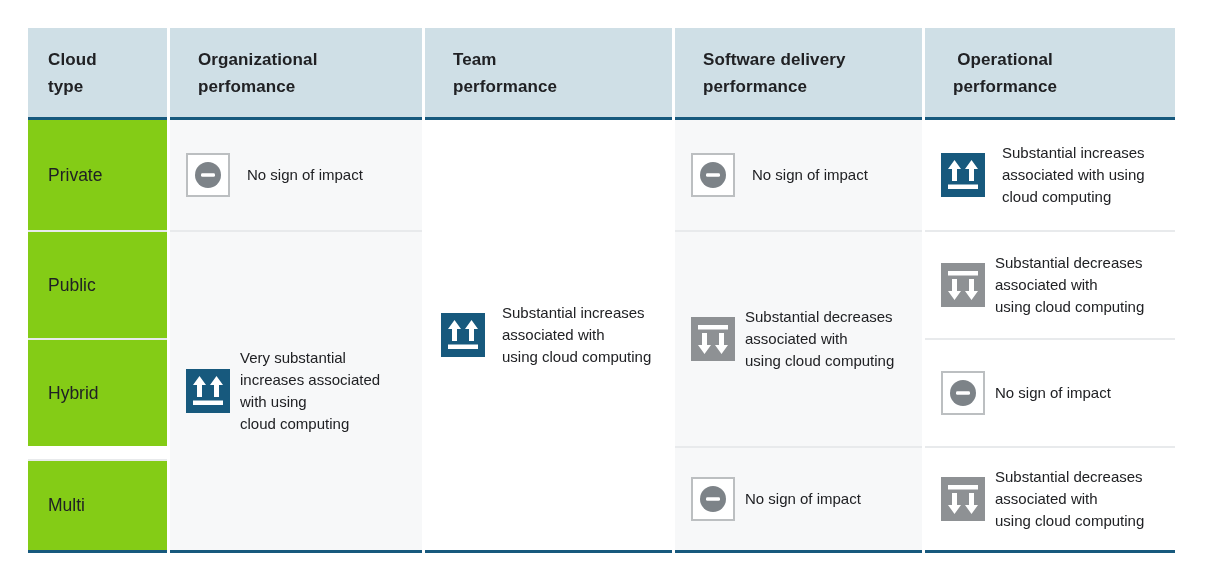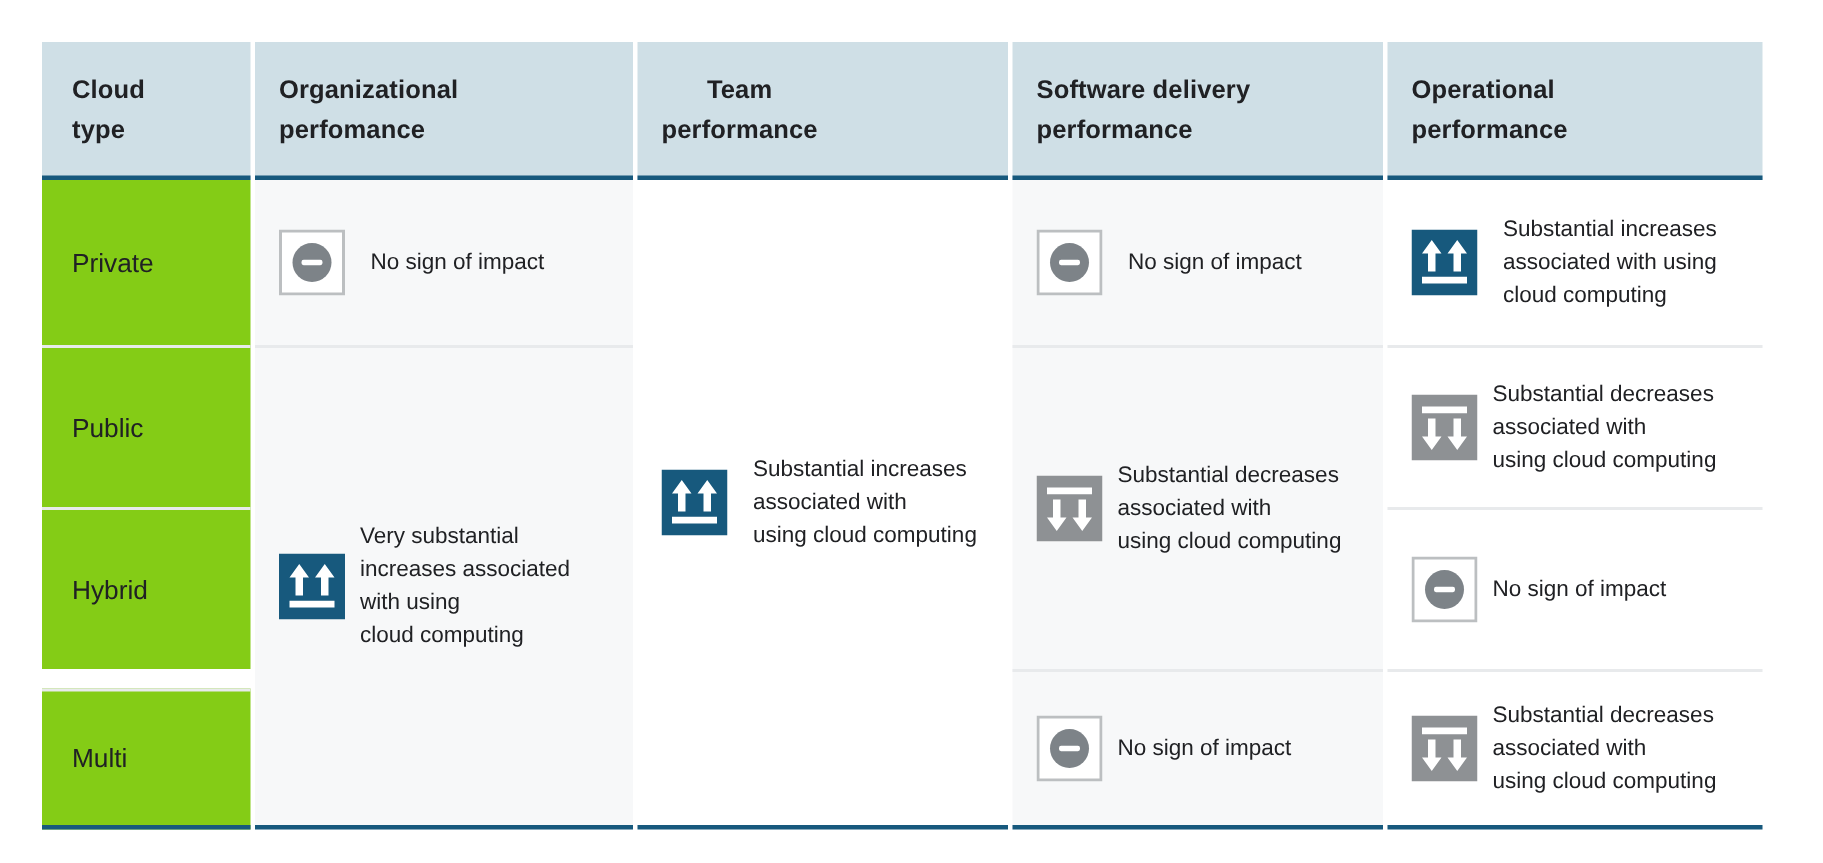--- a/index.html
+++ b/index.html
@@ -8,46 +8,46 @@
     --column-shade-bg:#f7f8f9; --divider:#e8eaec; --text:#202124; --page-bg:#ffffff;
   }
   *{box-sizing:border-box; margin:0; padding:0;}
   html,body{background:var(--page-bg); width:1215px; height:575px; overflow:hidden;
     font-family:"Liberation Sans","DejaVu Sans",sans-serif; color:var(--text);}
   .table{display:grid; grid-template-columns:139px 252px 247px 247px 250px;
     grid-template-rows:92px 110px 108px 108px 107px; column-gap:3px;
     width:1147px; margin:28px 0 0 28px;}
   .cell{display:flex; align-items:center;}
   .hcell{background:var(--header-bg); border-bottom:3px solid var(--accent-border);
-    font-weight:bold; font-size:17px; line-height:27px; padding-left:16px;
+    font-weight:bold; font-size:17px; line-height:27px; padding-left:28px;
     white-space:pre-line; letter-spacing:.1px;}
   .hcell.first{padding-left:20px;}
   .rowlabel{font-size:17.5px; padding-left:20px; background:#84cc16;}
   .body{gap:17px; padding:0 10px 0 16px; font-size:15px; line-height:22px;}
   .body .cell-text{white-space:pre-line;}
   .shade{background:var(--column-shade-bg);}
   .divided{border-top:2px solid var(--divider);gap:10px;}
   .bottom{border-bottom:3px solid var(--accent-border);}
   .icon{flex:0 0 44px; width:44px; height:44px; display:inline-flex;}
   .icon svg{width:44px; height:44px; display:block;}
 </style>
 </head>
 <body>
 
 <div class="table">
 
   <div class="cell hcell first" style="grid-column:1;grid-row:1;"><span>Cloud
 type</span></div>
   <div class="cell hcell" style="grid-column:2;grid-row:1;"><span>Organizational
 perfomance</span></div>
-  <div class="cell hcell" style="grid-column:3;grid-row:1;text-align:center;"><span>Team
+  <div class="cell hcell" style="grid-column:3;grid-row:1;"><span>Team
 performance</span></div>
   <div class="cell hcell" style="grid-column:4;grid-row:1;"><span>Software delivery
 performance</span></div>
-  <div class="cell hcell" style="grid-column:5;grid-row:1;"><span>Operational
+  <div class="cell hcell" style="grid-column:5;grid-row:1;text-align:center;"><span>Operational
 performance</span></div>
 
   <div class="cell rowlabel" style="grid-column:1;grid-row:2;">Private</div>
   <div class="cell rowlabel divided" style="grid-column:1;grid-row:3;">Public</div>
   <div class="cell rowlabel divided" style="grid-column:1;grid-row:4;">Hybrid</div>
   <div class="cell rowlabel divided bottom" style="grid-column:1;grid-row:5;margin-top:13px;">Multi</div>
 
   <div class="cell body shade" style="grid-column:2;grid-row:2;">
     <span class="icon">
         <svg viewBox="0 0 44 44">

